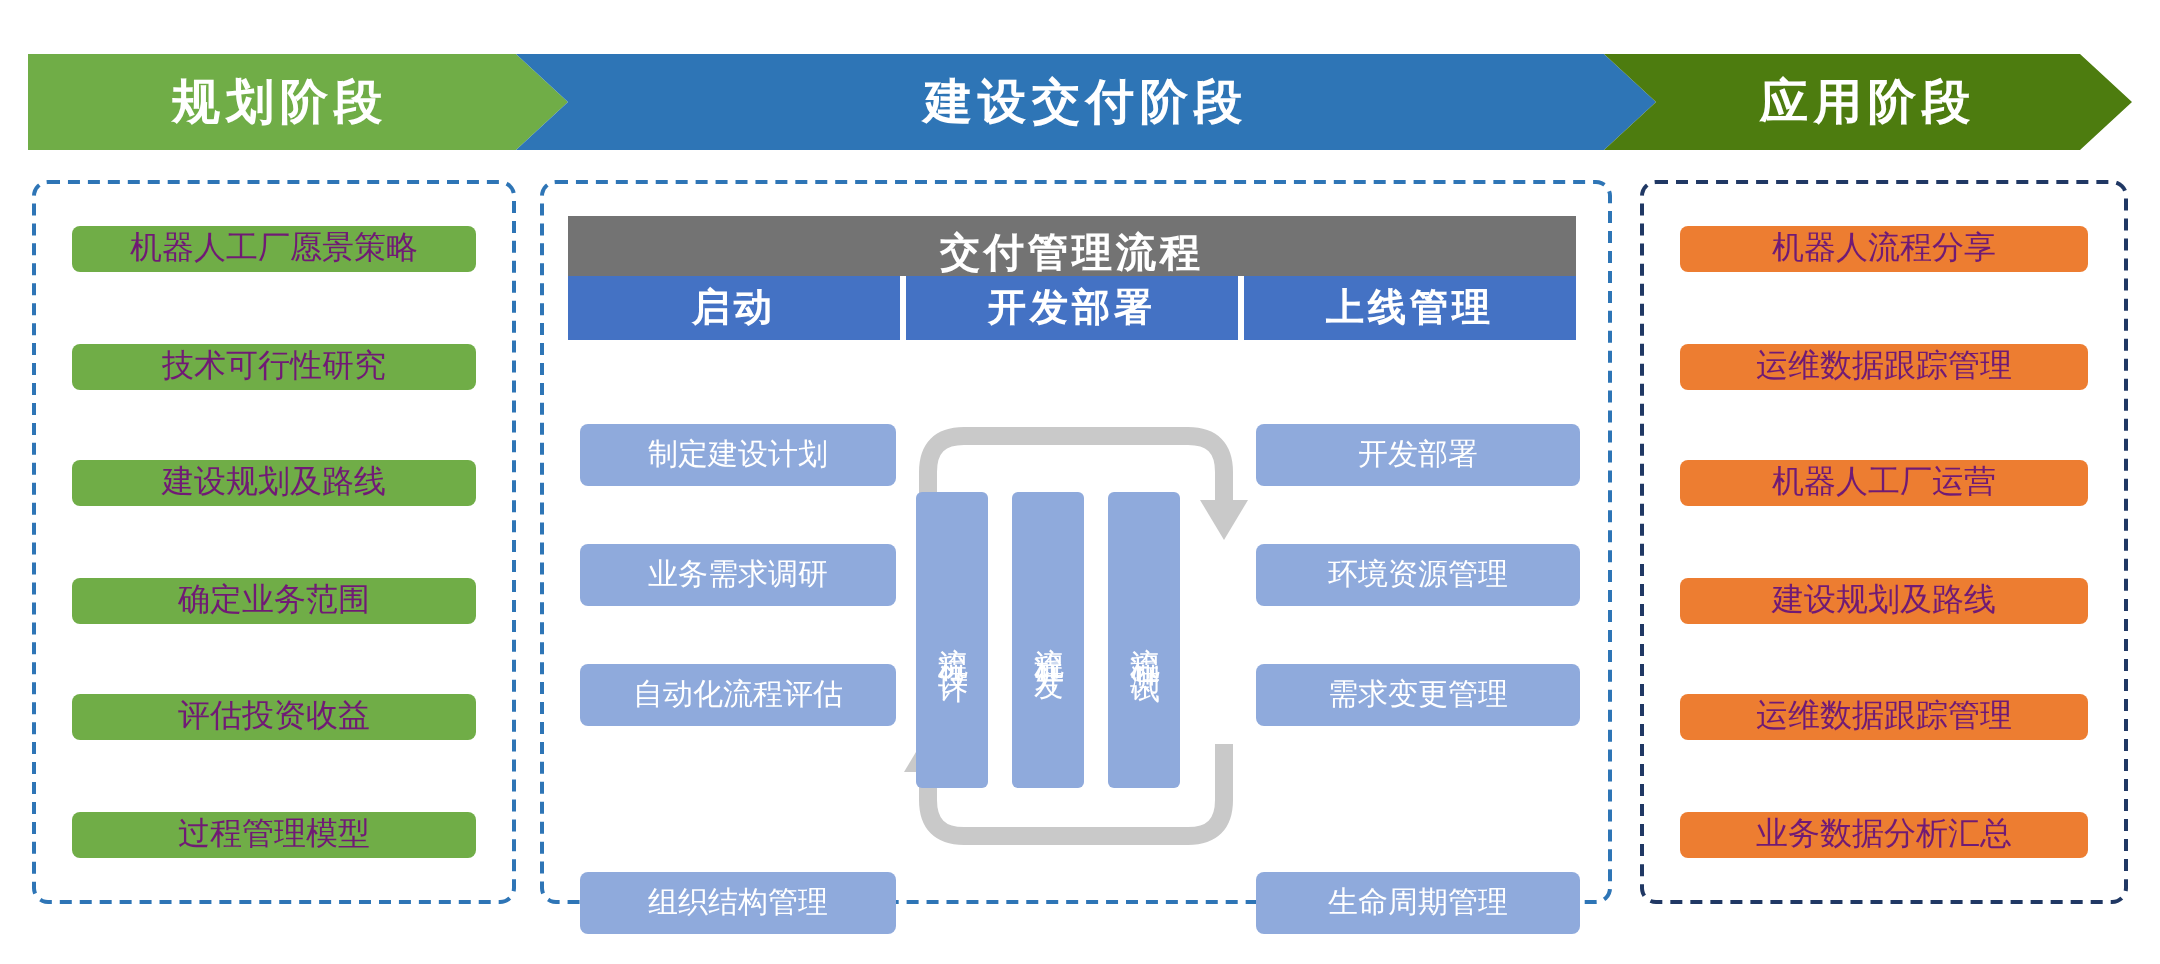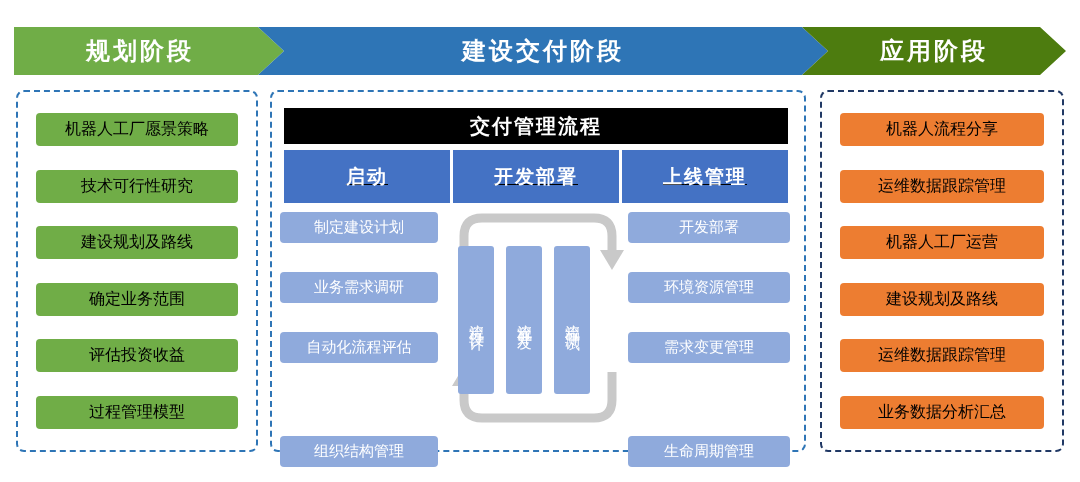--- a/index.html
+++ b/index.html
@@ -58,52 +58,51 @@
   .panel-right { left: 820px; width: 244px; border: 2px dashed #203864; }
 
   .stack {
     height: 100%;
     display: flex;
     flex-direction: column;
     justify-content: space-between;
     padding: 21px 18px;
   }
   .pill {
-    height: 33px;
+    height: 23px;
     border-radius: 4px;
-    color: #000000;
+    color: #701a75;
     display: flex;
     align-items: center;
     justify-content: center;
     font-size: 16px;
     white-space: nowrap;
   }
   .pill-green  { background: #70AD47; }
   .pill-orange { background: #ED7D31; }
 
   
   .mid-title {
     position: absolute;
     left: 12px; top: 16px;
     width: 504px; height: 36px;
-    background: #000000;
+    background: #737373;
     color: #fff;
     font-size: 20px;
     font-weight: bold;
     letter-spacing: 2px;
     display: flex;
     align-items: center;
     justify-content: center;
   }
   .mid-cols {
     position: absolute;
-    left: 12px; top: 58px;
-    width: 504px; height: 53px;
-    display: flex;
-    text-decoration: underline;
+    left: 12px; top: 46px;
+    width: 504px; height: 32px;
+    display: flex;
   }
   .mid-col {
     flex: 1;
     background: #4472C4;
     color: #fff;
     font-size: 19px;
     font-weight: bold;
     letter-spacing: 2px;
     display: flex;
     align-items: center;
@@ -116,21 +115,21 @@
     height: 31px;
     background: #8FAADC;
     border-radius: 4px;
     color: #ffffff;
     display: flex;
     align-items: center;
     justify-content: center;
     font-size: 15px;
     white-space: nowrap;
   }
-  .col-start { left: 8px;  width: 158px; }
+  .col-start { left: 18px;  width: 158px; }
   .col-online{ left: 356px; width: 162px; }
   .row-0 { top: 120px; }
   .row-1 { top: 180px; }
   .row-2 { top: 240px; }
   .row-3 { top: 300px; margin-top: 44px; }
 
   
   .cycle {
     position: absolute;
     left: 178px; top: 112px;

